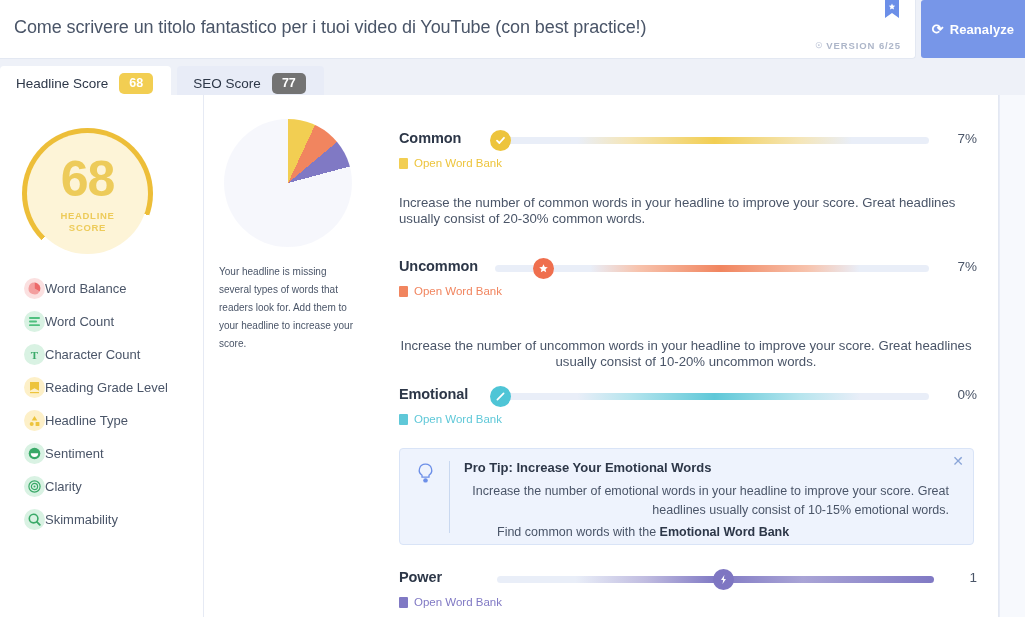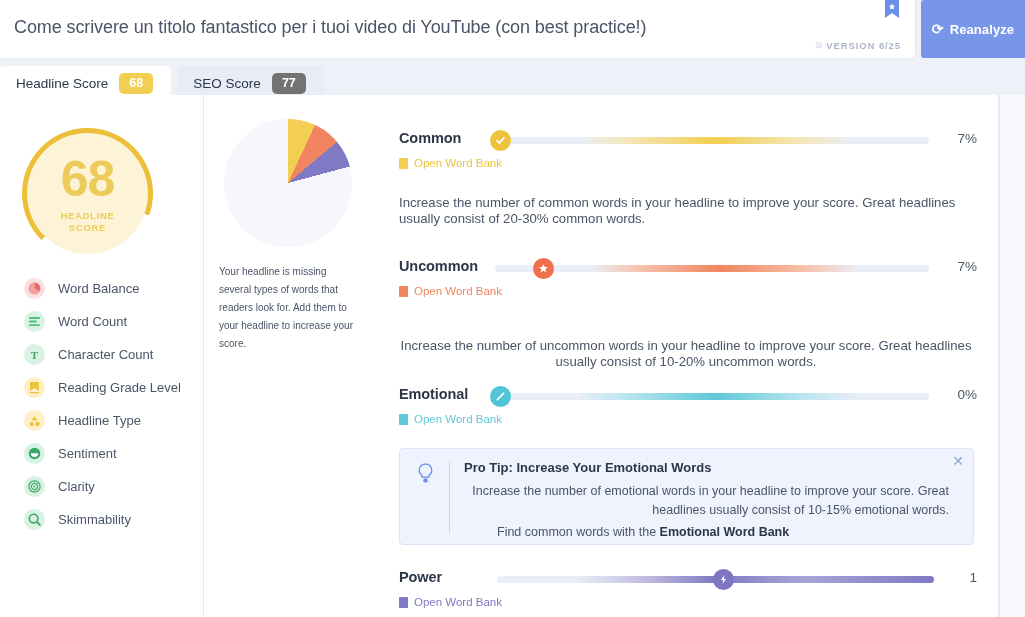--- a/index.html
+++ b/index.html
@@ -108,21 +108,21 @@
     font-size:50px;font-weight:bold;color:#edcb5a;line-height:1;
     letter-spacing:-1px;
   }
   .score-lbl{
     margin-top:6px;font-size:9.5px;font-weight:bold;color:#edcb5a;
     letter-spacing:.7px;text-align:center;line-height:1.25;
   }
 
   .sidelist{position:absolute;left:24px;top:272px;width:170px;}
   .sideitem{
-    display:flex;align-items:center;gap:13px;height:33px;cursor:pointer;
+    display:flex;align-items:center;height:33px;cursor:pointer;
   }
   .sidedot{
     width:21px;height:21px;border-radius:50%;
     display:flex;align-items:center;justify-content:center;
     flex:0 0 21px;
   }
   .sidedot svg{display:block;}
   .sidelabel{font-size:13px;color:#4a5568;}
 
   

